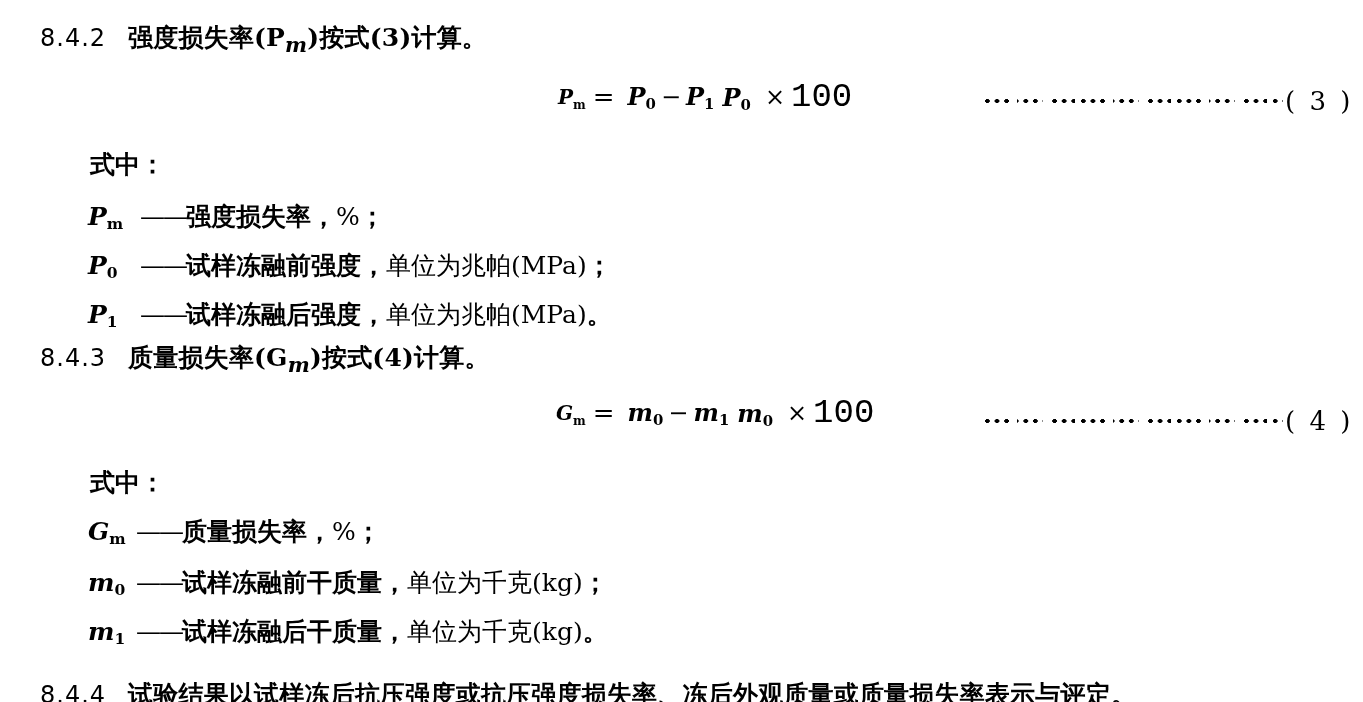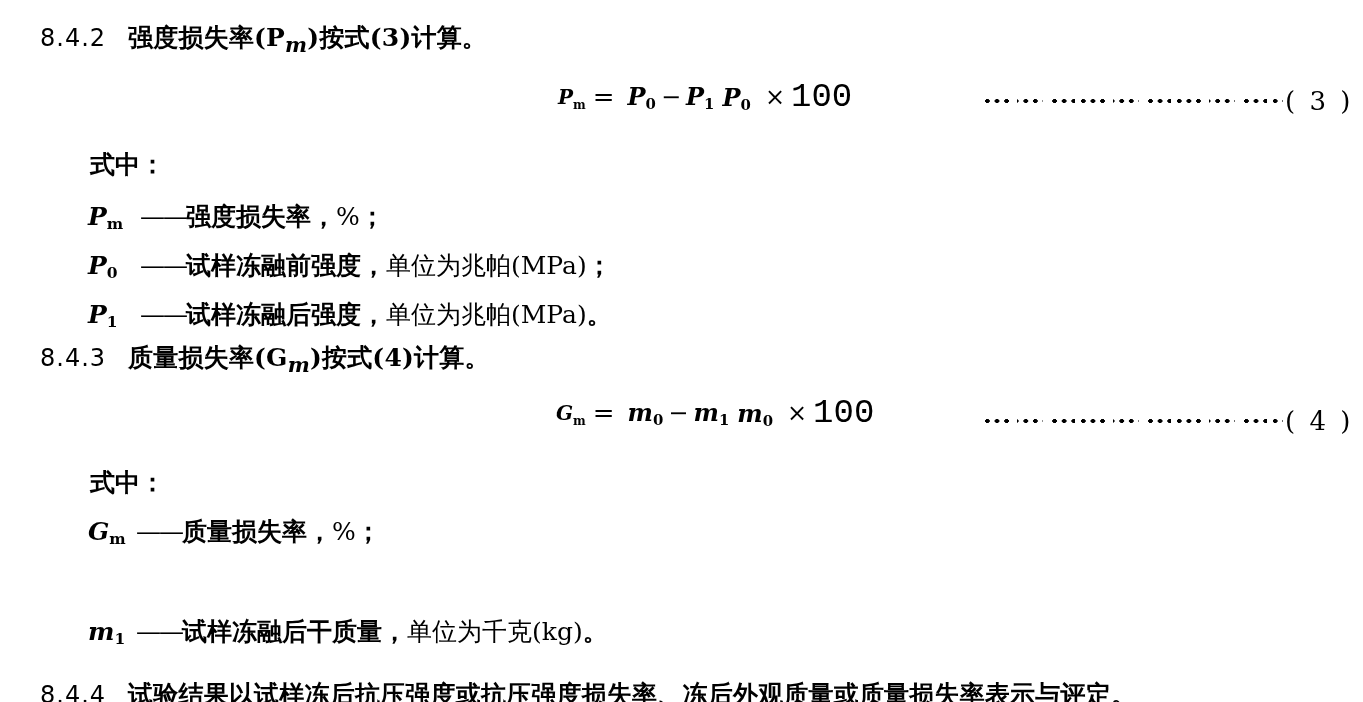--- a/index.html
+++ b/index.html
@@ -258,20 +258,23 @@
     <span class="dots"></span>
     <span class="eqnum">( 4 )</span>
   </div>
 
   <div class="row whereis" style="top:470px;">式中：</div>
 
   <div class="row defline" style="top:519px;">
     <span class="sym" style="width:48px;"><span>G</span><sub>m</sub></span><span class="dash">——</span><span class="txt">质量损失率</span><span class="txt">，</span><span class="unit">%</span><span class="txt">；</span>
   </div>
 
+  <div class="row defline" style="top:570px;">
+    <span class="sym" style="width:48px;"><span>m</span><sub>0</sub></span><span class="dash">——</span><span class="txt">试样冻融前干质量</span><span class="txt">，</span><span class="unit">单位为千克(kg)</span><span class="txt">；</span>
+  </div>
 
   <div class="row defline" style="top:619px;">
     <span class="sym" style="width:48px;"><span>m</span><sub>1</sub></span><span class="dash">——</span><span class="txt">试样冻融后干质量</span><span class="txt">，</span><span class="unit">单位为千克(kg)</span><span class="txt">。</span>
   </div>
 
   <div class="row clause" style="top:682px;">
     <span class="num">8.4.4</span><span class="gap"></span><span class="cn">试验结果以试样冻后抗压强度或抗压强度损失率、冻后外观质量或质量损失率表示与评定。</span>
   </div>
 
 </div>

